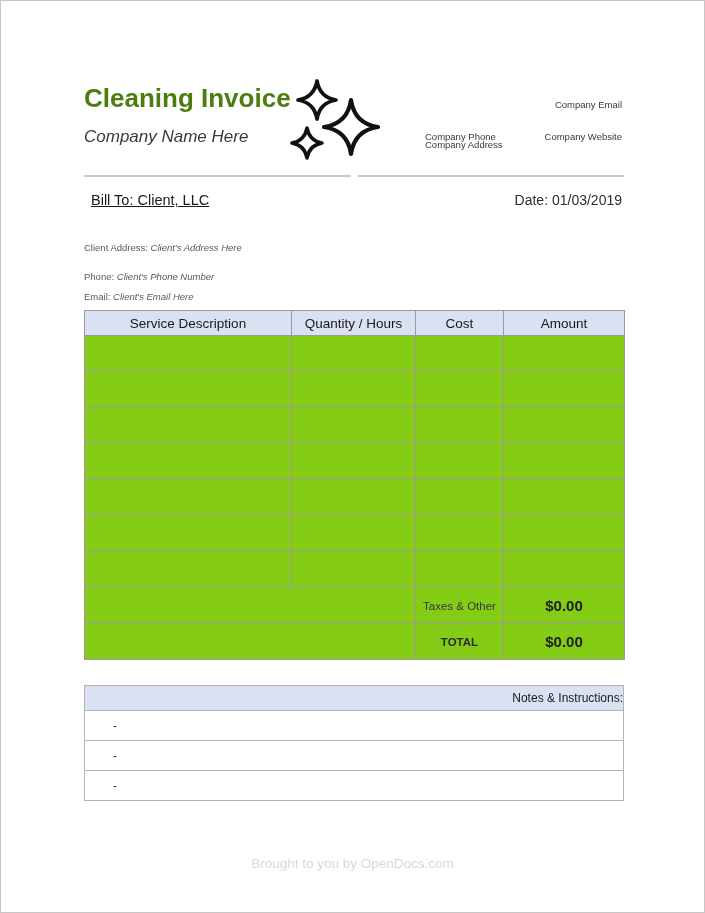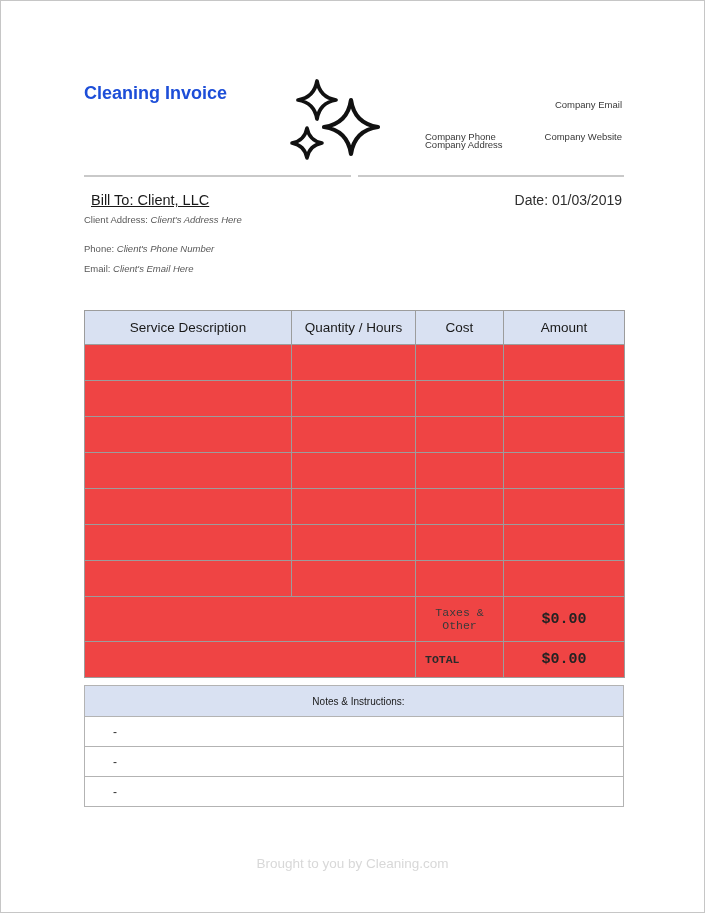--- a/index.html
+++ b/index.html
@@ -11,84 +11,84 @@
     background: #ffffff;
     border: 1px solid #c6c6c6;
     font-family: "Liberation Sans", sans-serif;
     overflow: hidden;
   }
   .abs { position: absolute; }
 
   
   .invoice-title {
     left: 83px; top: 82px;
-    font-size: 18px; font-weight: bold; color: #1d4ed8;
+    font-size: 26px; font-weight: bold; color: #4d7c0f;
     margin: 0; letter-spacing: 0;
   }
   .company-name {
     left: 83px; top: 126px;
     font-size: 17px; font-style: italic; color: #3a3a3a;
   }
   .sparkles { left: 287px; top: 76px; }
   .contact-label { font-size: 9.5px; color: #383838; white-space: nowrap; }
   .c-addr   { left: 424px; top: 98px; margin-top: 40px; }
   .c-email  { right: 82px; top: 98px; text-align: right; }
   .c-phone  { left: 424px; top: 130px; }
   .c-web    { right: 82px; top: 130px; text-align: right; }
 
   .divider { top: 174px; height: 2px; background: #c9c9c9; }
   .divider.seg1 { left: 83px; width: 267px; }
   .divider.seg2 { left: 357px; width: 266px; }
 
   
   .bill-to-heading { left: 90px; top: 191px; font-size: 14.5px; color: #1a1a1a; text-decoration: underline; }
   .invoice-date { right: 82px; top: 191px; font-size: 14px; color: #2e2e2e; }
-  .client-line { left: 83px; font-size: 9.5px; color: #595959; white-space: nowrap; }
+  .client-line { left: 83px; font-size: 9.5px; color: #595959; white-space: nowrap; margin-top: 28px; }
   .client-line .val { font-style: italic; }
   .cl-1 { top: 213px; }
   .cl-2 { top: 242px; }
   .cl-3 { top: 262px; }
 
   
   .invoice-table {
     left: 83px; top: 309px;
     border-collapse: collapse; table-layout: fixed;
     width: 540px;
   }
   .invoice-table th, .invoice-table td {
     border: 1px solid #9c9c9c;
-    padding: 9px;
+    padding: 0;
   }
   .invoice-table th {
     background: #d9e1f2;
     height: 25px;
     font-size: 13.5px; font-weight: normal; color: #191919;
     text-align: center; vertical-align: middle;
   }
-  .invoice-table td { height: 36px; background: #ef4444; vertical-align: middle; font-family: Liberation Mono, monospace; }
+  .invoice-table td { height: 36px; background: #84cc16; vertical-align: middle; }
   .col-desc { width: 207px; }
   .col-qty  { width: 124px; }
   .col-cost { width: 88px; }
   .col-amt  { width: 121px; }
   .taxes-label-cell { font-size: 11.5px; color: #3a3a3a; text-align: center; }
-  .total-label-cell { font-size: 11.5px; font-weight: bold; color: #2b2b2b; }
+  .total-label-cell { font-size: 11.5px; font-weight: bold; color: #2b2b2b; text-align: center; }
   .amount-cell { font-size: 15px; font-weight: bold; color: #222222; text-align: center; }
 
   
   .notes-table {
     left: 83px; top: 684px;
     border-collapse: collapse; table-layout: fixed;
     width: 540px;
   }
   .notes-table th, .notes-table td { border: 1px solid #b3b3b3; padding: 0; }
   .notes-table th {
     background: #d9e1f2;
-    height: 31px;
-    font-size: 10px; font-weight: normal; color: #191919;
-    text-align: center; vertical-align: middle;
+    height: 25px;
+    font-size: 12px; font-weight: normal; color: #191919;
+    text-align: right; vertical-align: middle;
     padding-left: 9px;
   }
   .notes-table td {
     height: 30px; background: #ffffff;
     font-size: 12px; color: #333333;
     vertical-align: middle; padding-left: 28px;
   }
 
   
   .footer-credit {
@@ -105,20 +105,21 @@
   <h1 class="abs invoice-title">Cleaning Invoice</h1>
 
   <span class="abs sparkles">
     <svg width="94" height="86" viewBox="0 0 94 86" fill="none">
       <path d="M29,4 Q31.7,20.3 48,23 Q31.7,25.7 29,42 Q26.3,25.7 10,23 Q26.3,20.3 29,4 Z" stroke="#111111" stroke-width="3.8" stroke-linecap="round" stroke-linejoin="round"></path>
       <path d="M19,51 Q21.3,63.7 34,66 Q21.3,68.3 19,81 Q16.7,68.3 4,66 Q16.7,63.7 19,51 Z" stroke="#111111" stroke-width="3.6" stroke-linecap="round" stroke-linejoin="round"></path>
       <path d="M63,23 Q66.4,46.6 90,50 Q66.4,53.4 63,77 Q59.6,53.4 36,50 Q59.6,46.6 63,23 Z" stroke="#111111" stroke-width="4.2" stroke-linecap="round" stroke-linejoin="round"></path>
     </svg>
   </span>
 
+  <div class="abs company-name">Company Name Here</div>
 
   <span class="abs contact-label c-addr">Company Address</span>
   <span class="abs contact-label c-email">Company Email</span>
   <span class="abs contact-label c-phone">Company Phone</span>
   <span class="abs contact-label c-web">Company Website</span>
 
   <div class="abs divider seg1"></div>
   <div class="abs divider seg2"></div>
 
   <div class="abs bill-to-heading">Bill To: Client, LLC</div>
@@ -220,15 +221,15 @@
         </tr>
       <tr>
           <td>-</td>
         </tr>
       <tr>
           <td>-</td>
         </tr>
     </tbody>
   </table>
 
-  <div class="abs footer-credit">Brought to you by Cleaning.com</div>
+  <div class="abs footer-credit">Brought to you by OpenDocs.com</div>
 
 </div>
 
 </body></html>

